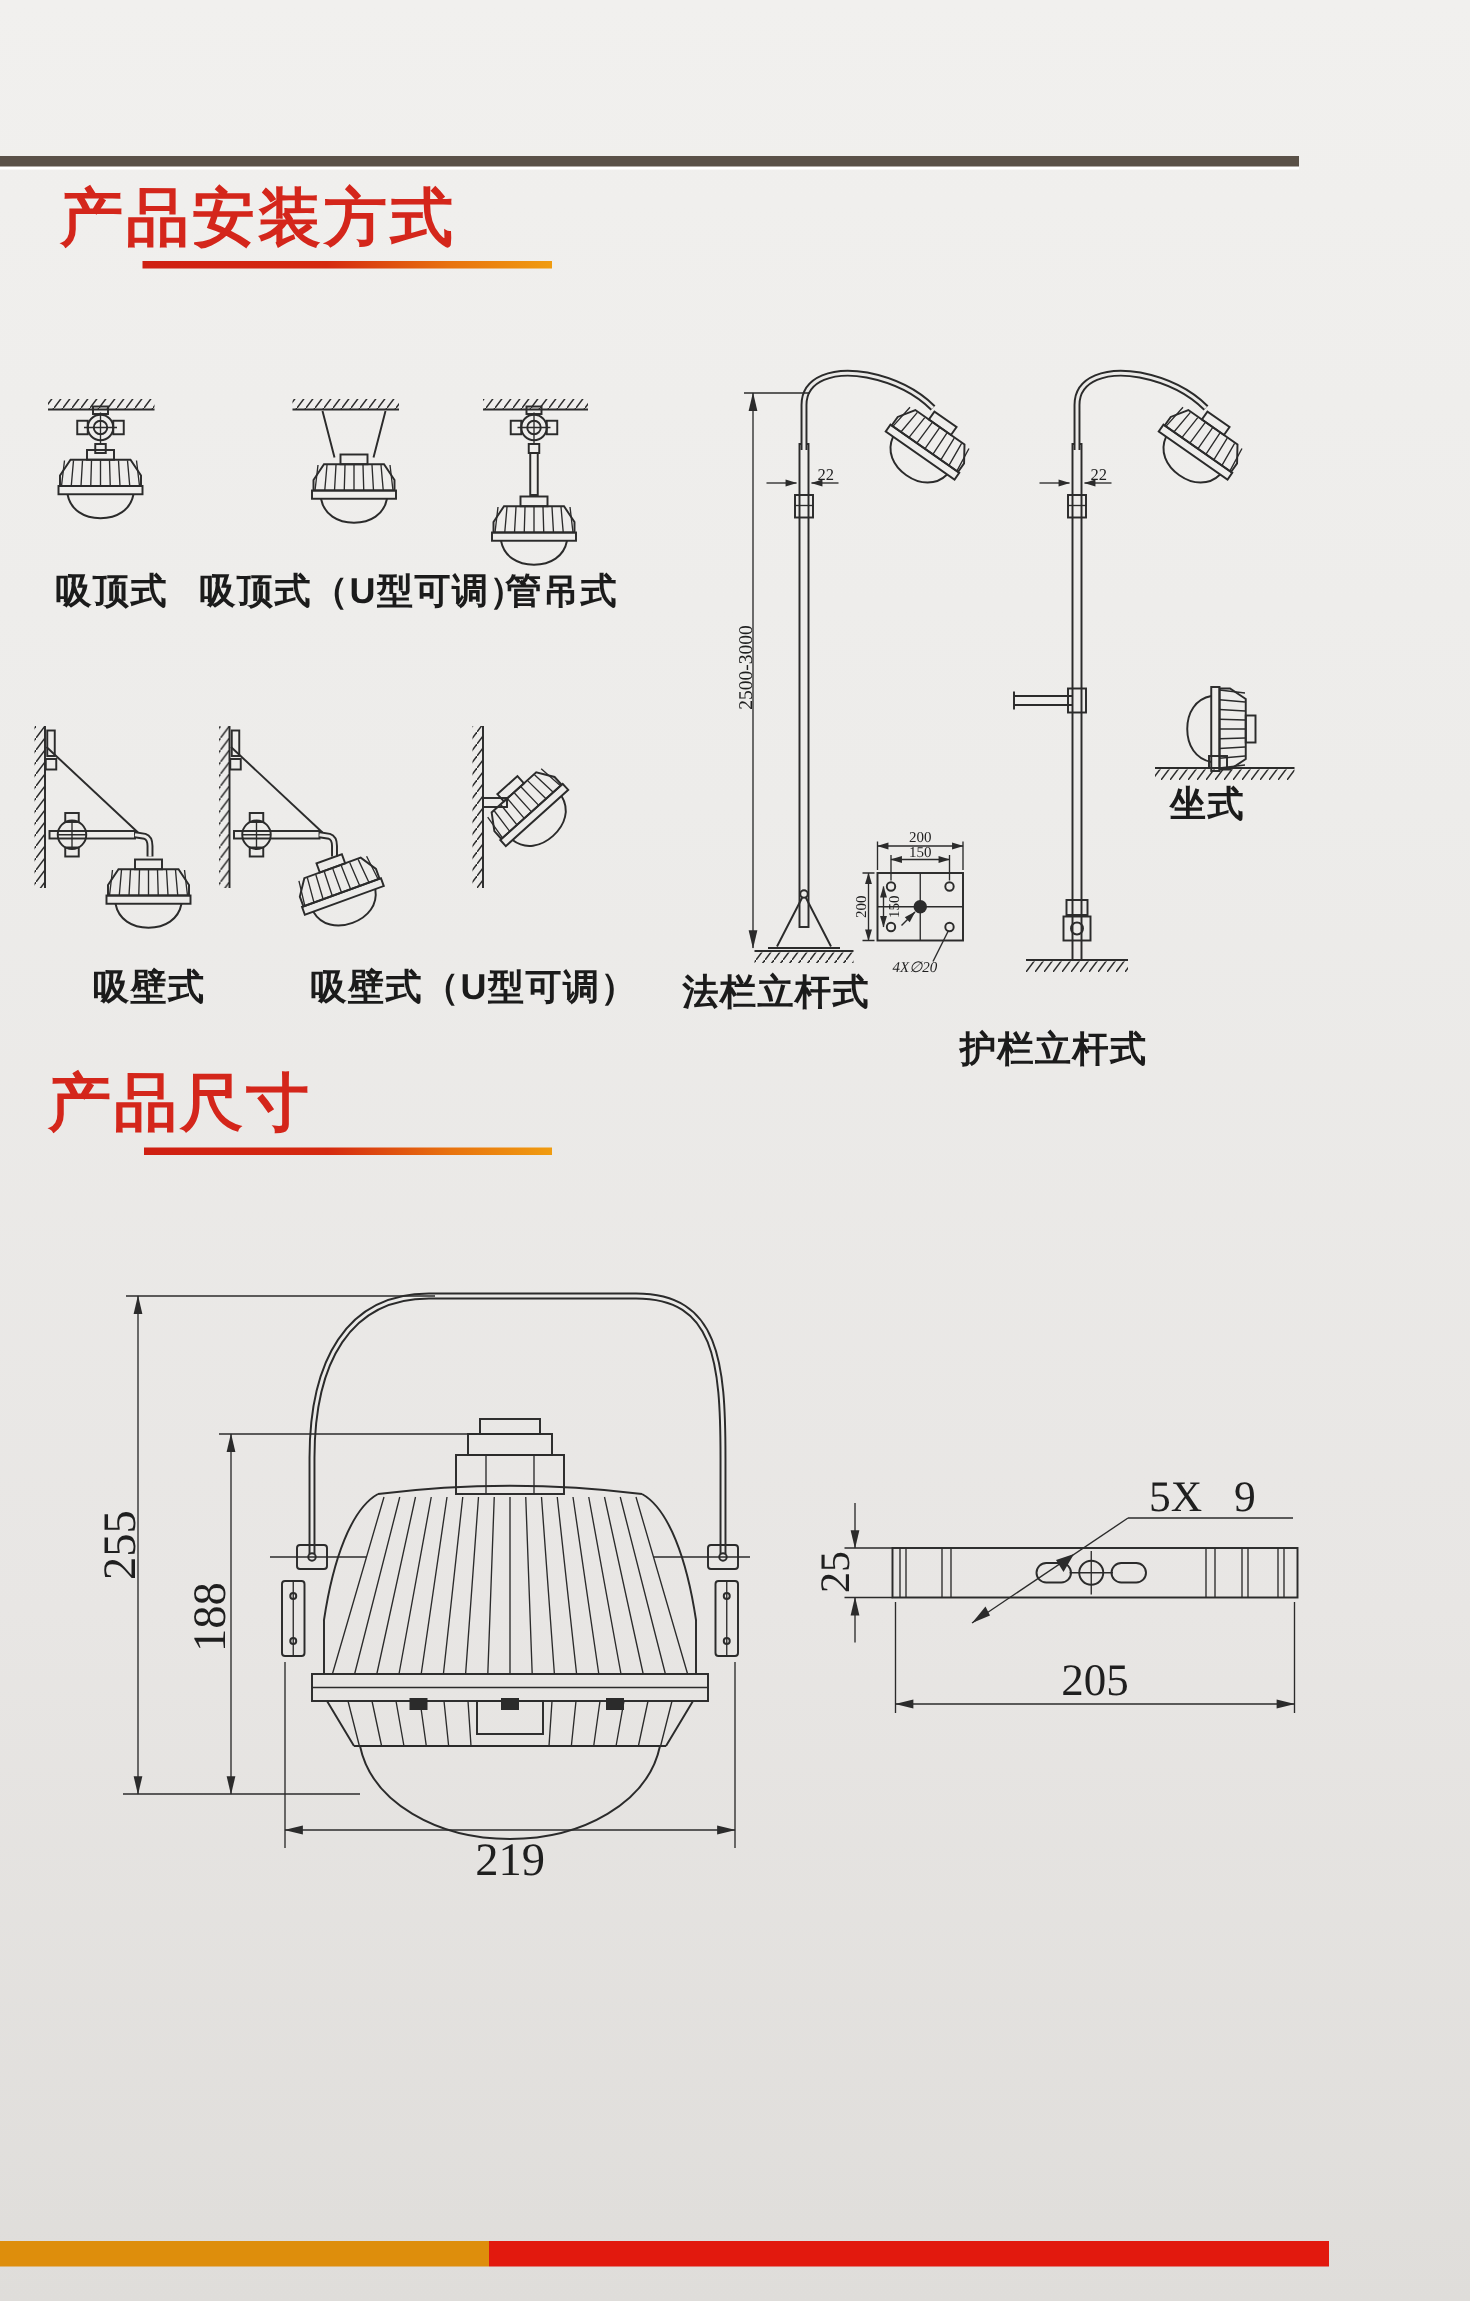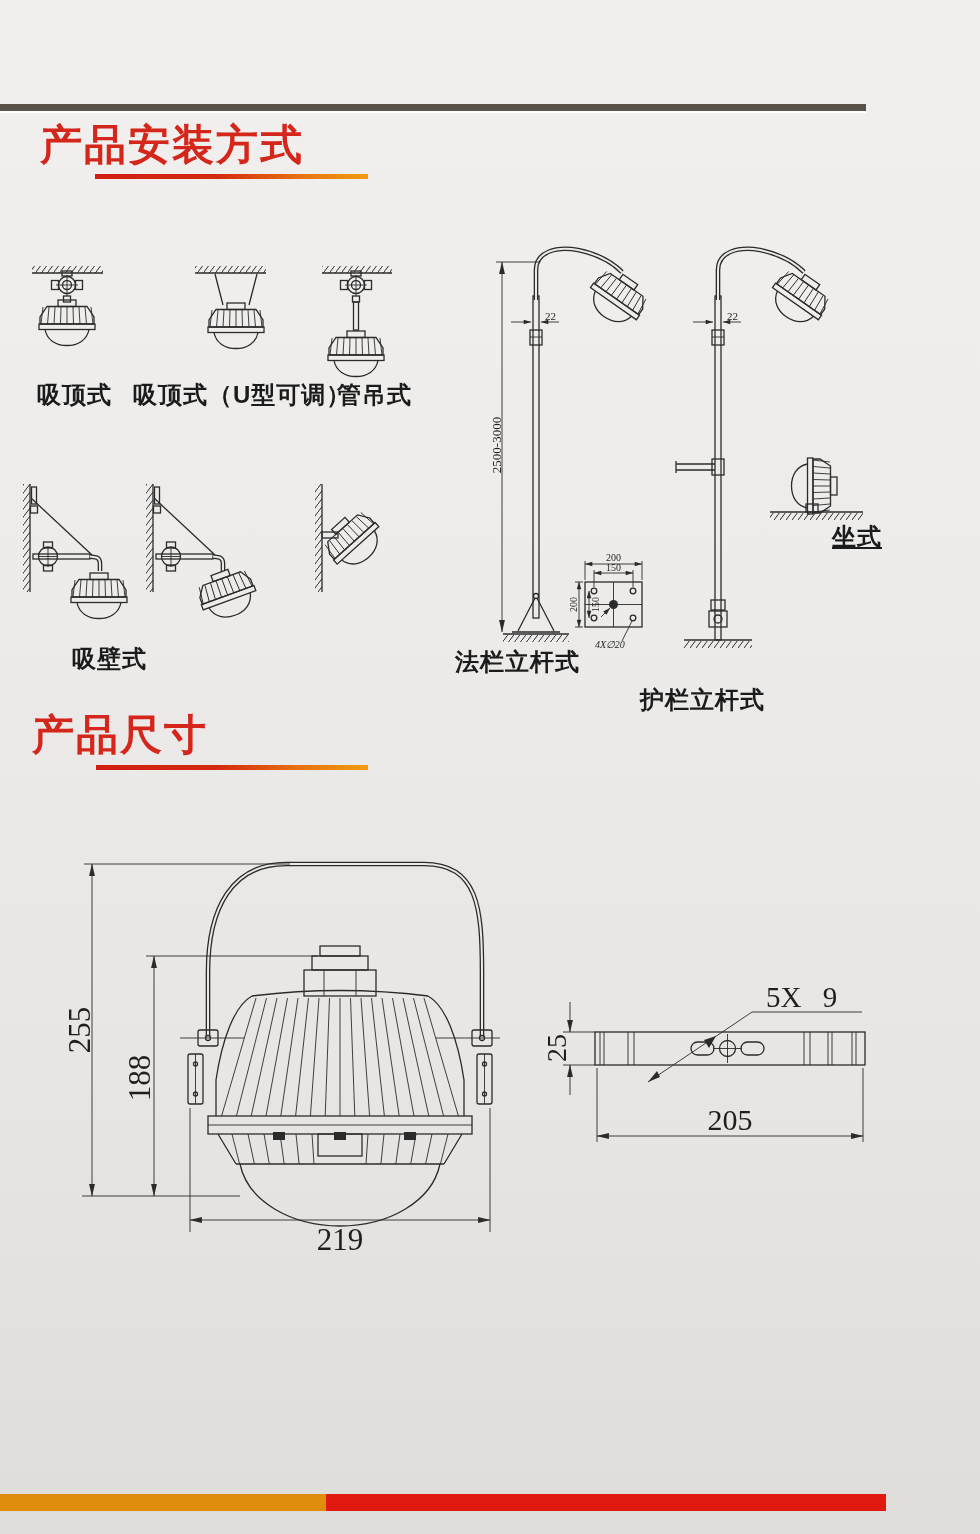--- a/index.html
+++ b/index.html
@@ -263,22 +263,23 @@
       <path class="thin" d="M597,1068 L597,1142 M863,1068 L863,1142"></path>
       <line class="thin" x1="597" y1="1136" x2="863" y2="1136" marker-start="url(#arr)" marker-end="url(#arr)"></line>
       <text class="dim" font-size="30" x="730" y="1130" text-anchor="middle">205</text>
     </g>
   </svg>
 
   <div class="abs label" style="left:37px;top:381px;">吸顶式</div>
   <div class="abs label" style="left:133px;top:381px;">吸顶式（U型可调）</div>
   <div class="abs label" style="left:337px;top:381px;">管吊式</div>
 
-  <div class="abs label" style="left:72px;top:645px;">吸壁式</div>
+  <div class="abs label" style="left:62px;top:645px;">吸壁式</div>
+  <div class="abs label" style="left:207px;top:645px;">吸壁式（U型可调）</div>
 
   <div class="abs label" style="left:455px;top:648px;">法栏立杆式</div>
   <div class="abs label" style="left:640px;top:650px;margin-top:36px;">护栏立杆式</div>
-  <div class="abs label" style="left:832px;top:523px;text-decoration:underline;">坐式</div>
+  <div class="abs label" style="left:780px;top:523px;">坐式</div>
 
   <div class="abs barL"></div>
   <div class="abs barR"></div>
 
 </div>
 
 </body></html>

